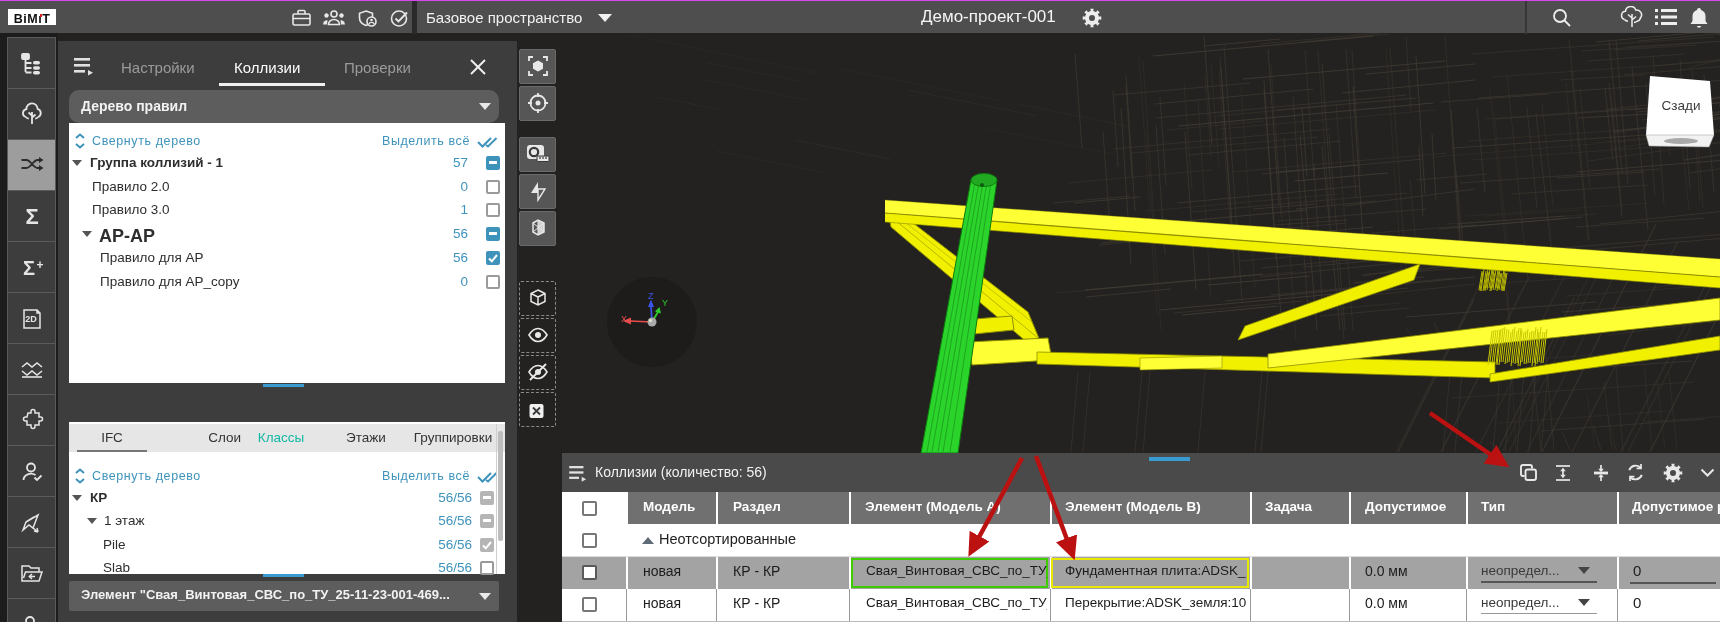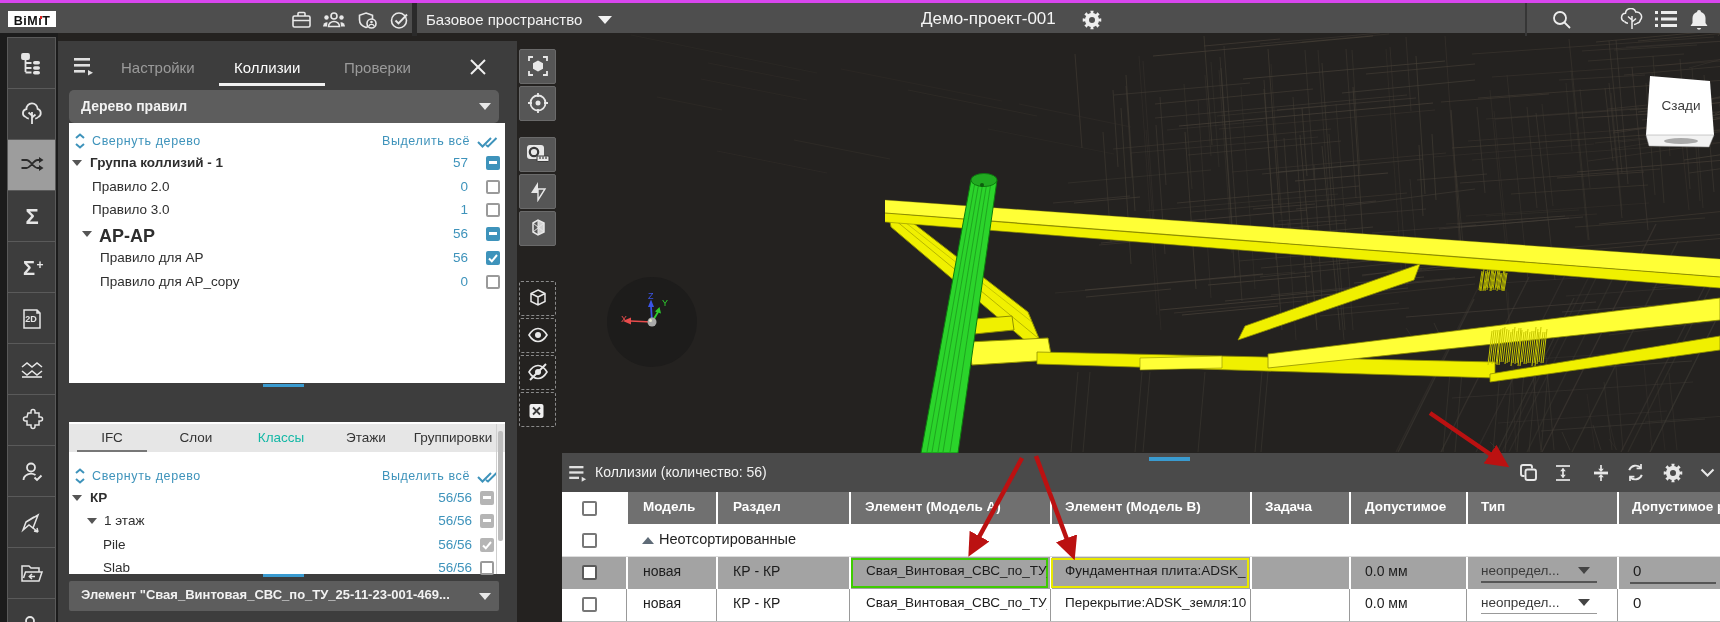--- a/index.html
+++ b/index.html
@@ -364,21 +364,21 @@
       <line x1="135" y1="289" x2="141" y2="279" stroke="#2ecc2e" stroke-width="1.8"></line>
       <polygon points="138.0,278.5 144.0,280.5 142.5,274.0" fill="#2ecc2e"></polygon>
       <text x="145" y="273" fill="#2ecc2e" font-size="9">Y</text>
       <circle cx="135" cy="289" r="4.5" fill="#aaaaaa"></circle>
       <circle cx="133.5" cy="287.5" r="1.5" fill="#e8e8cf"></circle>
       <polygon points="1133.0,43.0 1193.0,48.0 1197.0,102.0 1129.0,102.0" fill="#ffffff"></polygon>
       <polygon points="1129.0,102.0 1197.0,102.0 1192.0,114.0 1132.0,113.0" fill="#f2f2f2" stroke="#999" stroke-width="0.5"></polygon>
       <ellipse cx="1164" cy="108" rx="17" ry="3" fill="#8a8a8a" opacity="0.7"></ellipse>
       <text x="1164" y="77" fill="#3a3a3a" font-size="13.5" text-anchor="middle">Сзади</text>
     </svg>
-<div class="abs" style="left:0;top:0;width:1720px;height:33px;background:#4e4e4e;border-top:3px solid #d946ef;padding-left:8px;">
+<div class="abs" style="left:0;top:0;width:1720px;height:33px;background:#4e4e4e;border-top:1px solid #d946ef;padding-left:8px;">
   <div class="abs" style="left:8px;top:8px;width:48px;height:16px;background:#fff;text-align:center;">
     <span style="font-size:12.5px;font-weight:bold;color:#111;letter-spacing:0.5px;line-height:16px;">BiM<span style="position:relative;display:inline-block;">ı<span style="position:absolute;left:1.5px;top:3px;width:2.5px;height:2.5px;background:#e02020;"></span></span>T</span>
   </div>
   <svg class="abs" style="left:290px;top:6px;" width="125" height="22" viewBox="0 0 125 22" fill="none" stroke="#e8e8e8" stroke-width="1.6">
     <rect x="3" y="7" width="17" height="11" rx="1.5"></rect>
         <path d="M8 7 V4.5 a1 1 0 0 1 1-1 h5 a1 1 0 0 1 1 1 V7 M3 11.5 h17"></path>
     <circle cx="44" cy="7" r="3"></circle>
         <path d="M38.5 17.5 a5.5 5 0 0 1 11 0 z"></path>
         <circle cx="36.5" cy="8.5" r="2.2" fill="#e8e8e8" stroke="none"></circle>
         <path d="M33 17.5 a4 4.5 0 0 1 4.5 -4.2 l-0.5 4.2 z" fill="#e8e8e8" stroke="none"></path>
@@ -497,21 +497,21 @@
         <path d="M14 12 l5 2.8 l-5 2.8 z"></path>
       </svg>
       <div class="abs" style="left:63px;top:18px;font-size:15px;color:#9b9b9b;">Настройки</div>
       <div class="abs" style="left:176px;top:18px;font-size:15px;color:#fdfdfd;">Коллизии</div>
       <div class="abs" style="left:161px;top:42px;width:106px;height:3px;background:#f0f0f0;"></div>
       <div class="abs" style="left:286px;top:18px;font-size:15px;color:#9b9b9b;">Проверки</div>
       <svg class="abs" style="left:411px;top:17px;" width="18" height="18" viewBox="0 0 18 18" stroke="#f0f0f0" stroke-width="2">
         <line x1="2" y1="2" x2="16" y2="16"></line>
         <line x1="16" y1="2" x2="2" y2="16"></line>
       </svg>
-      <div class="abs" style="left:11px;top:49px;width:430px;height:33px;background:#5d5d5d;border-radius:5px;">
+      <div class="abs" style="left:11px;top:49px;width:430px;height:33px;background:#5d5d5d;border-radius:10px;">
         <div class="abs" style="left:12px;top:8px;font-size:14px;font-weight:bold;color:#f2f2f2;white-space:nowrap;overflow:hidden;width:405px;">Дерево правил</div>
         <div class="abs" style="left:410px;top:13px;width:0;height:0;border-left:6.5px solid transparent;border-right:6.5px solid transparent;border-top:7px solid #e8e8e8;"></div>
       </div>
       <div class="abs" style="left:11px;top:82px;width:436px;height:260px;background:#fff;"></div>
       <svg class="abs" style="left:16px;top:92px;" width="12" height="16" viewBox="0 0 12 16" fill="none" stroke="#3e93bb" stroke-width="2">
         <path d="M2 5 l4 -3.5 l4 3.5 M2 11 l4 3.5 l4 -3.5"></path>
       </svg>
       <div class="abs" style="left:34px;top:93px;font-size:12.5px;letter-spacing:0.6px;color:#3e93bb;">Свернуть дерево</div>
       <div class="abs" style="left:300px;top:93px;width:112px;text-align:right;font-size:12.5px;letter-spacing:0.6px;color:#3e93bb;">Выделить всё</div>
       <svg class="abs" style="left:419px;top:94px;" width="24" height="14" viewBox="0 0 24 14" fill="none" stroke="#3e93bb" stroke-width="2">
@@ -542,21 +542,21 @@
           <path d="M2 6.5 l2.8 2.8 L10 3"></path>
         </svg>
       </div>
       <div class="abs" style="left:42px;top:233px;font-size:13.5px;font-weight:normal;color:#2e2e2e;">Правило для АР_copy</div>
       <div class="abs" style="left:370px;top:233px;width:40px;text-align:right;font-size:13.5px;color:#3e93bb;">0</div>
       <div class="abs" style="left:428px;top:234px;width:14px;height:14px;border:2px solid #9a9a9a;border-radius:2px;background:#fff;"></div>
       <div class="abs" style="left:205px;top:343px;width:41px;height:3px;background:#3a9bd0;"></div>
       <div class="abs" style="left:11px;top:381px;width:436px;height:152px;background:#fff;"></div>
       <div class="abs" style="left:11px;top:383px;width:436px;height:28px;background:#e6e6e6;"></div>
       <div class="abs" style="left:9px;top:389px;width:90px;text-align:center;font-size:13.5px;color:#333;">IFC</div>
-      <div class="abs" style="left:93px;top:389px;width:90px;text-align:center;font-size:13.5px;color:#333;">Слои</div>
+      <div class="abs" style="left:93px;top:389px;width:90px;text-align:right;font-size:13.5px;color:#333;">Слои</div>
       <div class="abs" style="left:178px;top:389px;width:90px;text-align:center;font-size:13.5px;color:#14b8a6;">Классы</div>
       <div class="abs" style="left:263px;top:389px;width:90px;text-align:center;font-size:13.5px;color:#333;">Этажи</div>
       <div class="abs" style="left:350px;top:389px;width:90px;text-align:center;font-size:13.5px;color:#333;">Группировки</div>
       <div class="abs" style="left:19px;top:409px;width:70px;height:2px;background:#777;"></div>
       <svg class="abs" style="left:16px;top:427px;" width="12" height="16" viewBox="0 0 12 16" fill="none" stroke="#3e93bb" stroke-width="2">
         <path d="M2 5 l4 -3.5 l4 3.5 M2 11 l4 3.5 l4 -3.5"></path>
       </svg>
       <div class="abs" style="left:34px;top:428px;font-size:12.5px;letter-spacing:0.6px;color:#3e93bb;">Свернуть дерево</div>
       <div class="abs" style="left:300px;top:428px;width:112px;text-align:right;font-size:12.5px;letter-spacing:0.6px;color:#3e93bb;">Выделить всё</div>
       <svg class="abs" style="left:419px;top:429px;" width="24" height="14" viewBox="0 0 24 14" fill="none" stroke="#3e93bb" stroke-width="2">

